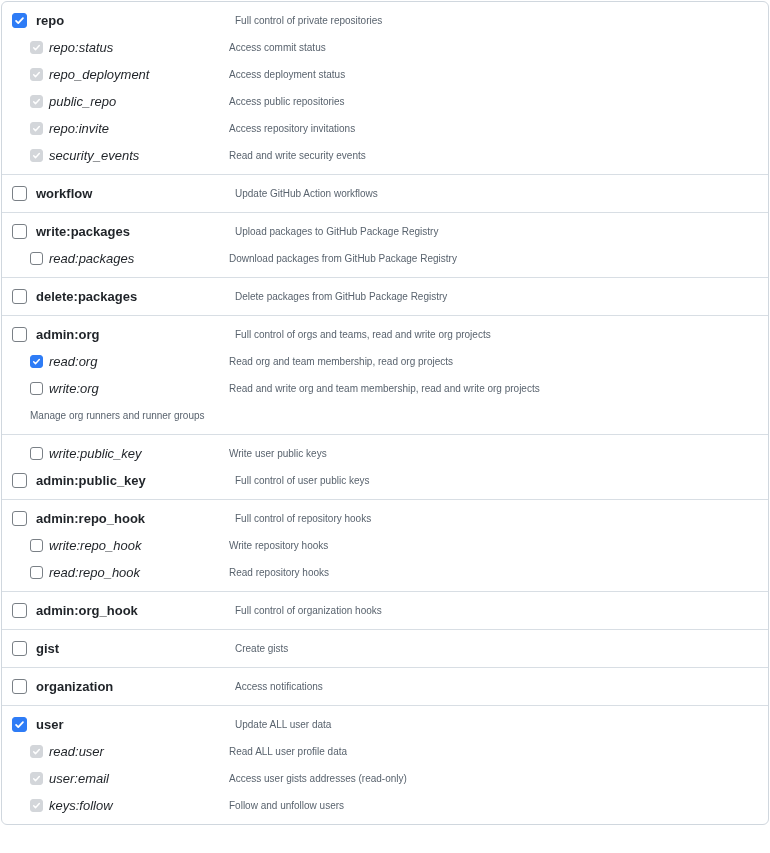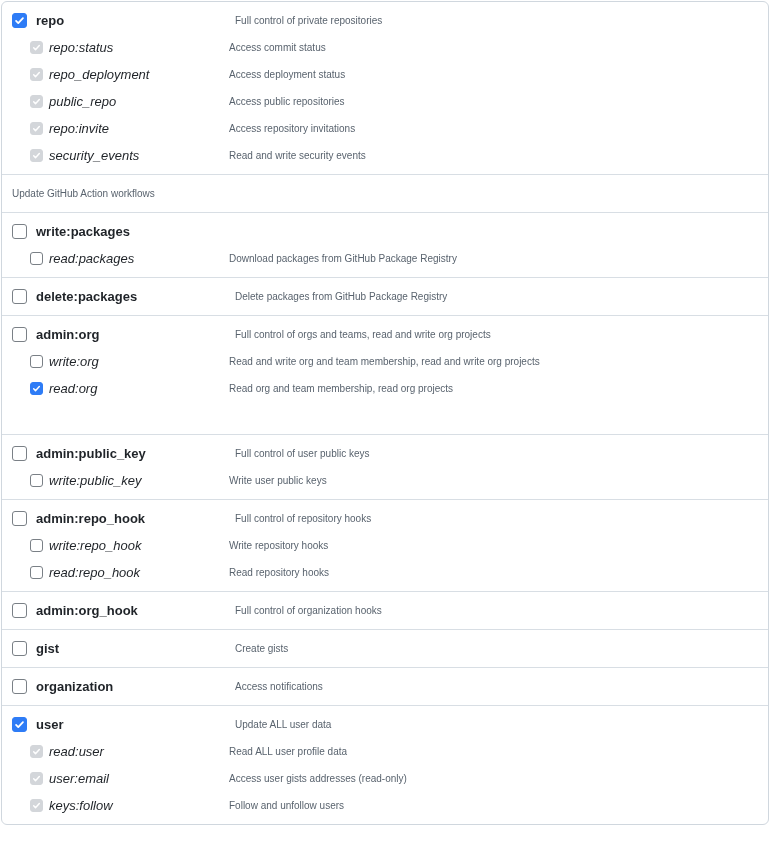--- a/index.html
+++ b/index.html
@@ -151,31 +151,38 @@
           <path d="M3 8.6l3.2 3.2L13 4.6" fill="none" stroke="var(--cb-check)" stroke-width="2.6" stroke-linecap="round" stroke-linejoin="round"></path>
         </svg>
       </span>
       <span class="scope-name">security_events</span>
     </div>
     <span class="scope-desc">Read and write security events</span>
   </div>
     </div>
     <div class="group">
       <div class="row">
+    <div class="left">
+      <span class="cb">
+        
+      </span>
+      <span class="scope-name">workflow</span>
+    </div>
     <span class="scope-desc">Update GitHub Action workflows</span>
   </div>
     </div>
     <div class="group">
       <div class="row">
     <div class="left">
       <span class="cb">
         
       </span>
       <span class="scope-name">write:packages</span>
     </div>
+    <span class="scope-desc">Upload packages to GitHub Package Registry</span>
   </div>
       <div class="row child">
     <div class="left">
       <span class="cb">
         
       </span>
       <span class="scope-name">read:packages</span>
     </div>
     <span class="scope-desc">Download packages from GitHub Package Registry</span>
   </div>
@@ -196,59 +203,60 @@
     <div class="left">
       <span class="cb">
         
       </span>
       <span class="scope-name">admin:org</span>
     </div>
     <span class="scope-desc">Full control of orgs and teams, read and write org projects</span>
   </div>
       <div class="row child">
     <div class="left">
+      <span class="cb checked">
+        <svg class="check-icon" viewBox="0 0 16 16" aria-hidden="true">
+          <path d="M3 8.6l3.2 3.2L13 4.6" fill="none" stroke="var(--cb-check)" stroke-width="2.6" stroke-linecap="round" stroke-linejoin="round"></path>
+        </svg>
+      </span>
+      <span class="scope-name">read:org</span>
+    </div>
+    <span class="scope-desc">Read org and team membership, read org projects</span>
+  </div>
+      <div class="row child">
+    <div class="left">
       <span class="cb">
         
       </span>
       <span class="scope-name">write:org</span>
     </div>
     <span class="scope-desc">Read and write org and team membership, read and write org projects</span>
   </div>
       <div class="row child">
-    <div class="left">
-      <span class="cb checked">
-        <svg class="check-icon" viewBox="0 0 16 16" aria-hidden="true">
-          <path d="M3 8.6l3.2 3.2L13 4.6" fill="none" stroke="var(--cb-check)" stroke-width="2.6" stroke-linecap="round" stroke-linejoin="round"></path>
-        </svg>
-      </span>
-      <span class="scope-name">read:org</span>
-    </div>
-    <span class="scope-desc">Read org and team membership, read org projects</span>
-  </div>
-      <div class="row child">
-  </div>
-    </div>
-    <div class="group">
+    <span class="scope-desc">Manage org runners and runner groups</span>
+  </div>
+    </div>
+    <div class="group">
+      <div class="row child">
+    <div class="left">
+      <span class="cb">
+        
+      </span>
+      <span class="scope-name">write:public_key</span>
+    </div>
+    <span class="scope-desc">Write user public keys</span>
+  </div>
       <div class="row">
     <div class="left">
       <span class="cb">
         
       </span>
       <span class="scope-name">admin:public_key</span>
     </div>
     <span class="scope-desc">Full control of user public keys</span>
-  </div>
-      <div class="row child">
-    <div class="left">
-      <span class="cb">
-        
-      </span>
-      <span class="scope-name">write:public_key</span>
-    </div>
-    <span class="scope-desc">Write user public keys</span>
   </div>
     </div>
     <div class="group">
       <div class="row">
     <div class="left">
       <span class="cb">
         
       </span>
       <span class="scope-name">admin:repo_hook</span>
     </div>

